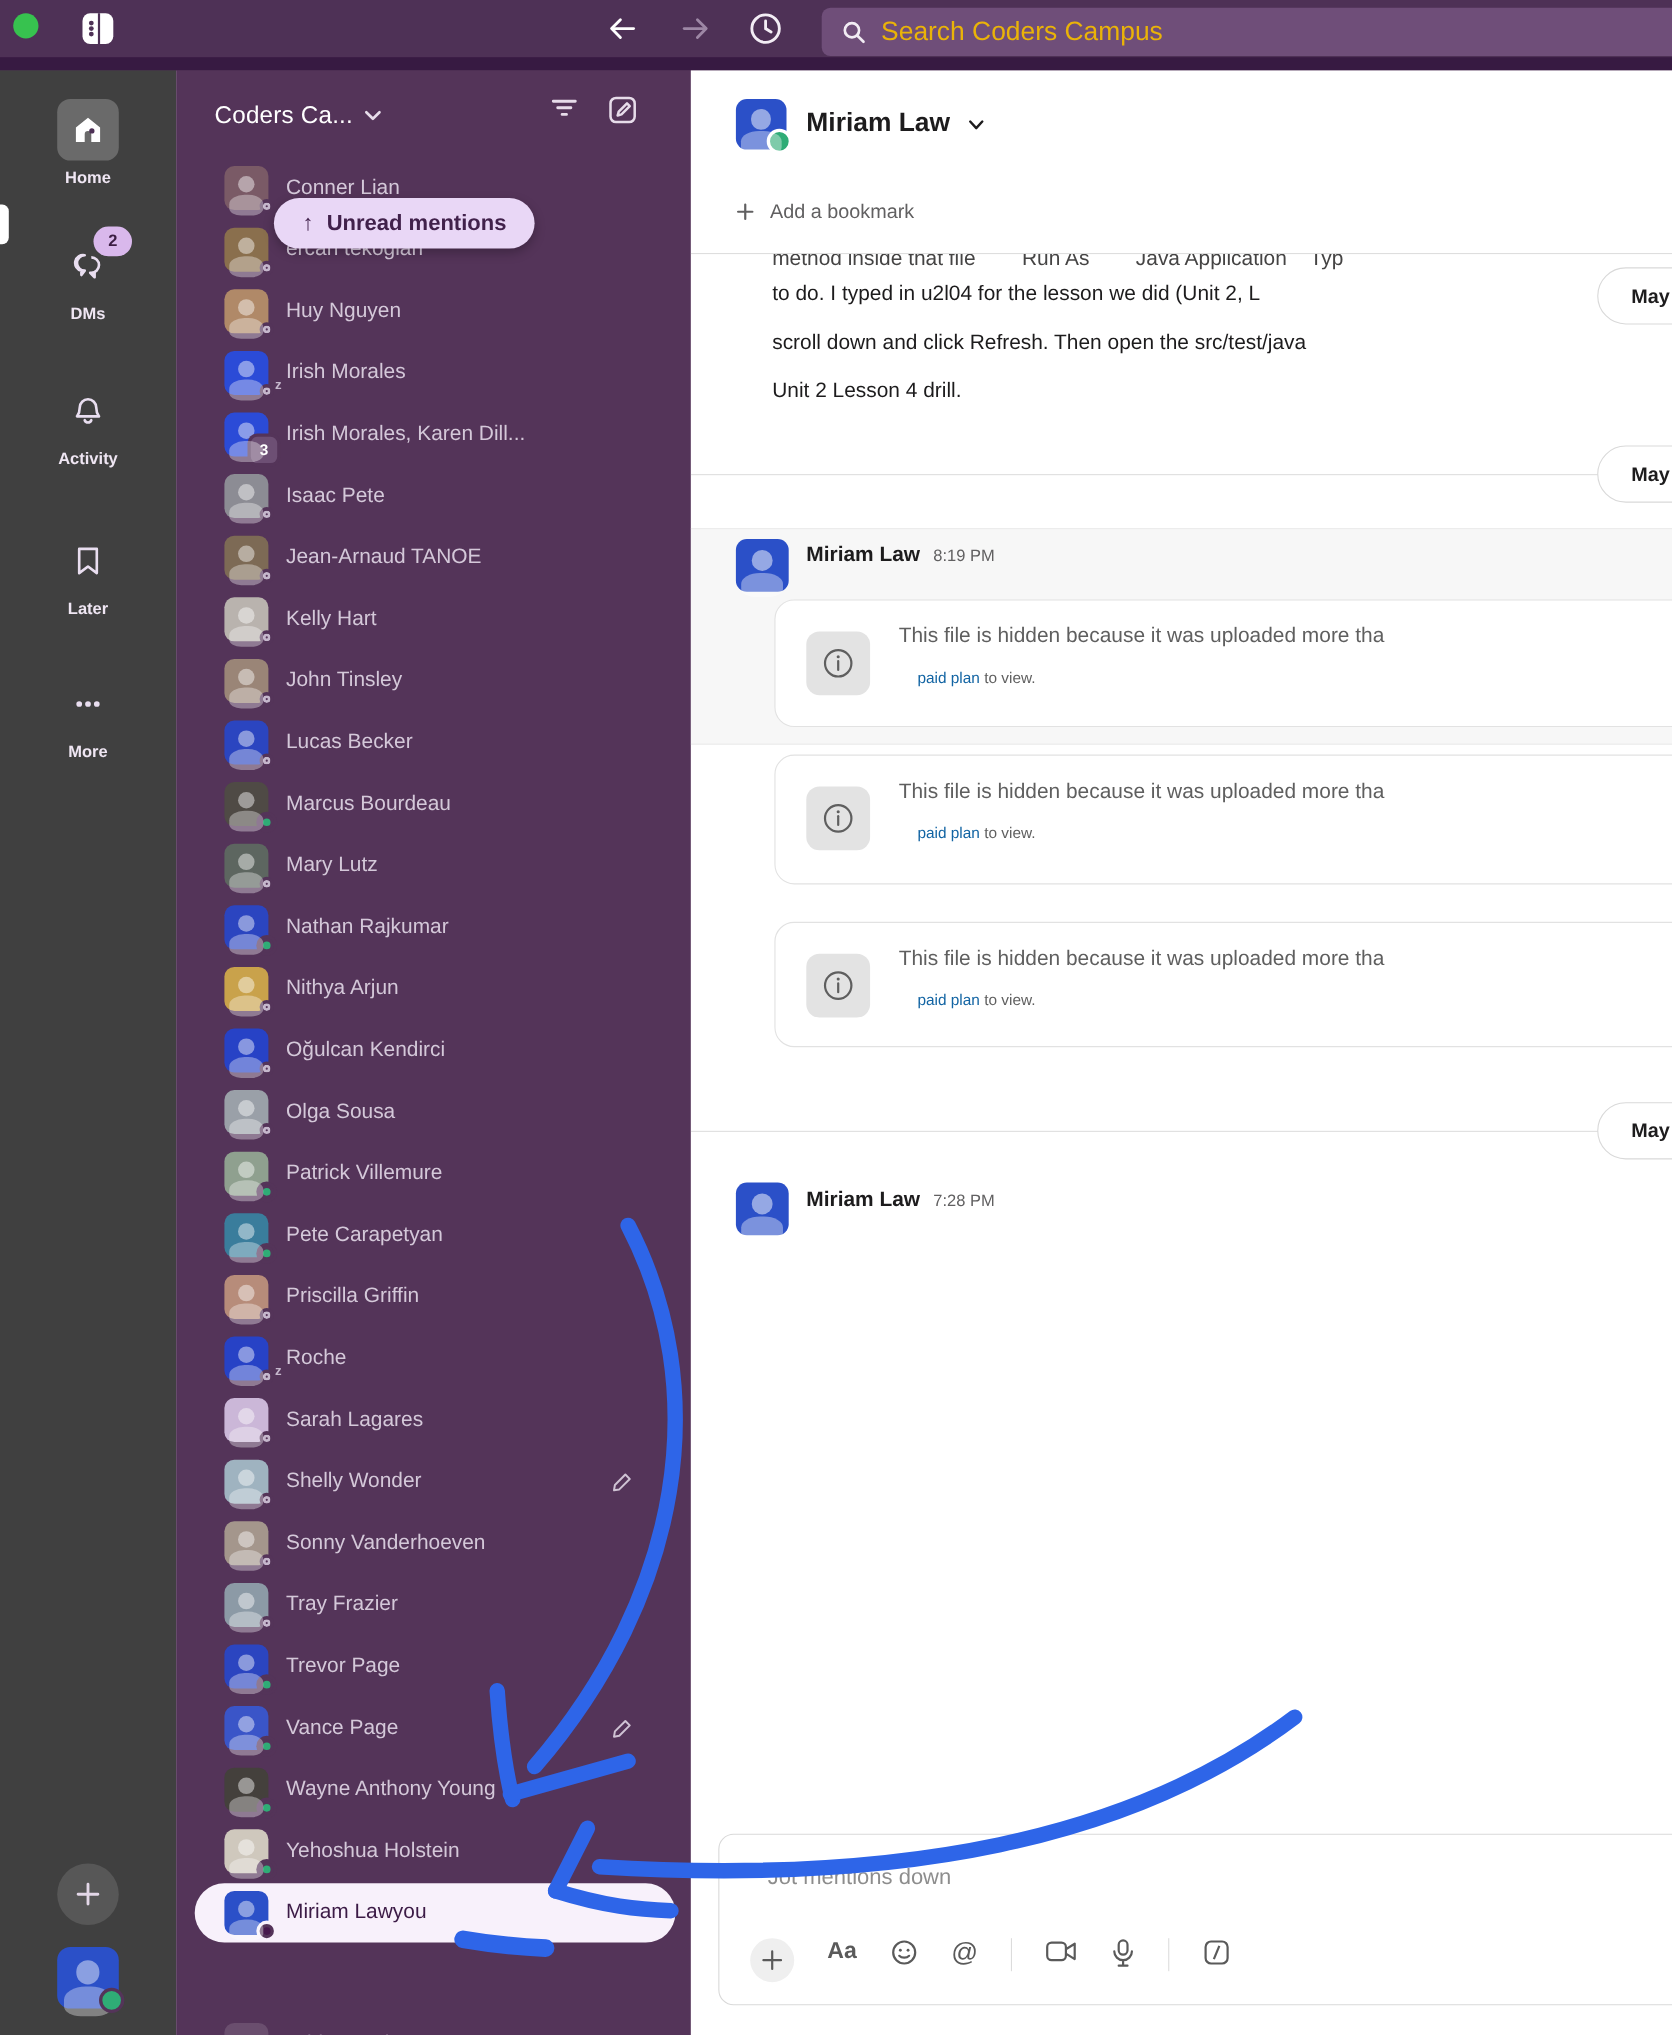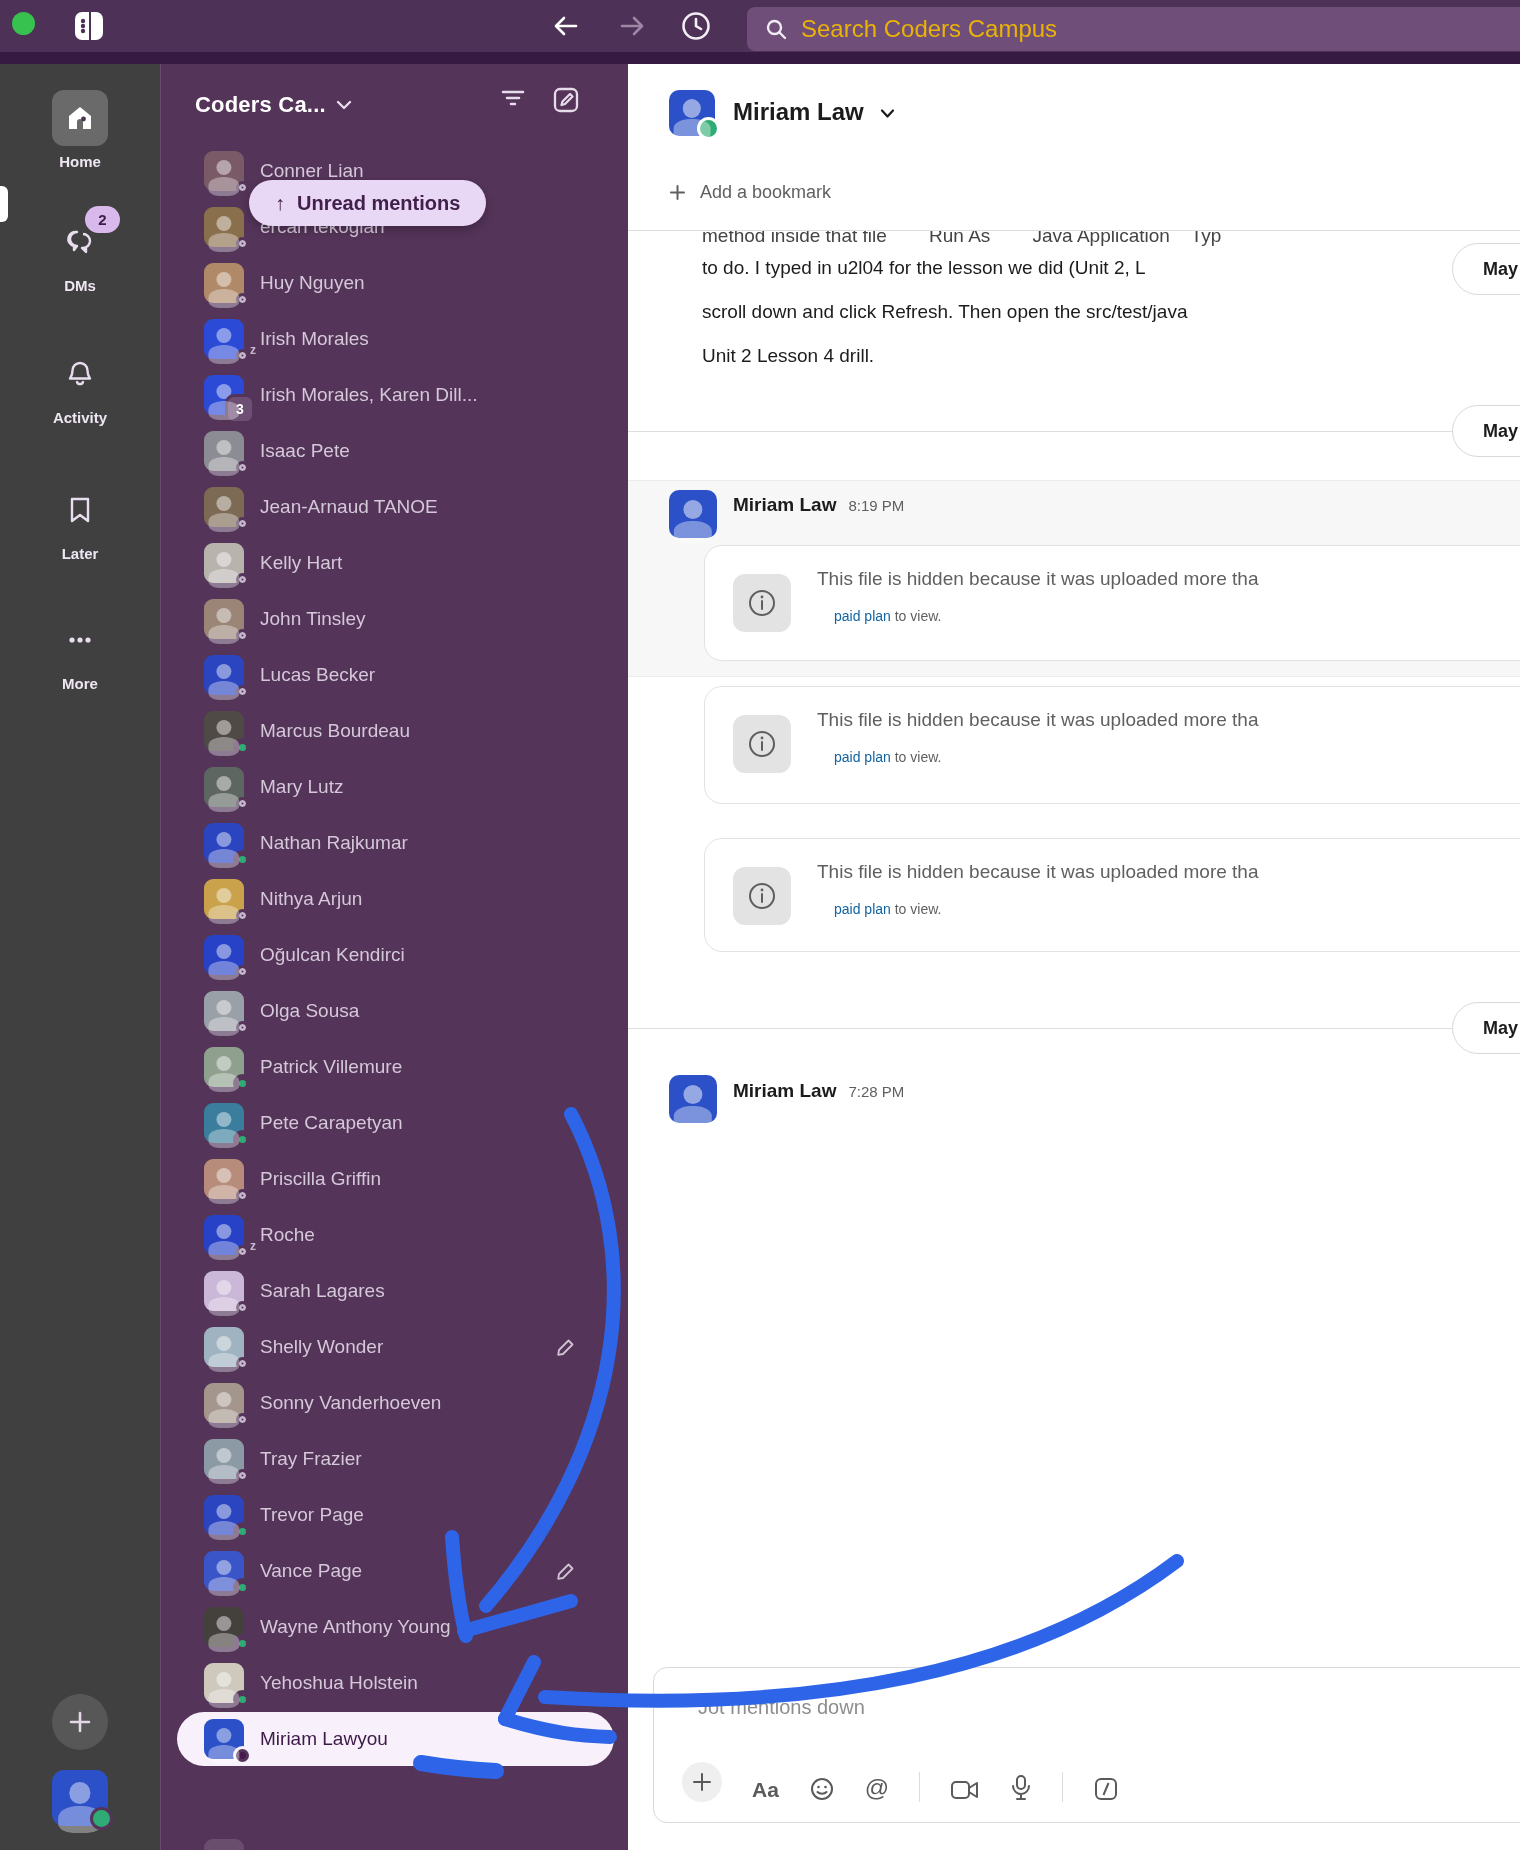--- a/index.html
+++ b/index.html
@@ -31,21 +31,21 @@
       background:#d9b8ec;color:#3b1d43;font-size:15px;font-weight:bold;display:flex;align-items:center;justify-content:center;padding:0 4px}
   #notch{position:absolute;left:0;top:186px;width:8px;height:36px;background:#fff;border-radius:0 6px 6px 0}
   #rail-plus{position:absolute;left:52px;top:1630px;width:56px;height:56px;border-radius:50%;
      background:rgba(255,255,255,.12);color:#e3d7e8;display:flex;align-items:center;justify-content:center}
   #rail-avatar{position:absolute;left:52px;top:1706px;width:56px;height:56px;border-radius:12px;position:absolute}
   .railine{position:absolute;left:160px;top:64px;width:1px;height:1786px;background:rgba(255,255,255,.12)}
 
   
   #sidebar{position:absolute;left:161px;top:64px;width:467px;height:1786px;background:#543459;overflow:hidden}
   #ws-header{position:absolute;left:34px;top:18px;right:20px;height:46px;display:flex;align-items:center;color:#fff}
-  #ws-title{font-size:22px;font-weight:bold;letter-spacing:.2px}
+  #ws-title{font-size:22px;font-weight:normal;letter-spacing:.2px}
   #ws-chev{margin-left:10px;color:#e7dcea}
   #ws-icons{position:absolute;right:28px;top:4px;display:flex;gap:26px;color:#e7dcea}
   #dm-list{position:absolute;left:0;top:79px;width:467px}
   .dm-row{position:relative;height:56px;display:flex;align-items:center;padding-left:43px;box-sizing:border-box}
   .dm-row .av{position:relative;width:40px;height:40px;border-radius:9px;flex:0 0 auto;background:var(--c,#777)}
   .av::before{content:"";position:absolute;left:50%;top:22%;transform:translateX(-50%);width:38%;height:38%;
       border-radius:50%;background:rgba(255,255,255,.45)}
   .av::after{content:"";position:absolute;left:50%;bottom:-12%;transform:translateX(-50%);width:78%;height:48%;
       border-radius:45% 45% 35% 35%;background:rgba(255,255,255,.35)}
   .dm-name{margin-left:16px;font-size:19px;color:#d4c8d9;white-space:nowrap}
@@ -109,21 +109,21 @@
   #paras{position:absolute;left:74px;top:1048px;width:818px}
   #paras p{margin:16px 0 0;white-space:pre}
   #paras p.m0{margin-top:0}
   #paras p.mlg{margin-top:32px}
   #paras p.mxl{margin-top:114px}
   #paras p.ind{padding-left:118px}
   #paras p:first-child{margin-top:0}
 
   #composer{position:absolute;left:25px;top:1603px;width:1020px;height:156px;border:1px solid #d9d9d9;border-radius:14px;background:#fff;box-sizing:border-box}
   #composer .ph{position:absolute;left:44px;top:28px;font-size:20px;color:#8d8d8d}
-  #ctools{position:absolute;left:28px;top:94px;display:flex;align-items:flex-end;gap:30px;color:#5a5a5a}
+  #ctools{position:absolute;left:28px;top:94px;display:flex;align-items:flex-start;gap:30px;color:#5a5a5a}
   #ctools .pluscirc{width:40px;height:40px;border-radius:50%;background:#efefef;display:flex;align-items:center;justify-content:center}
   #ctools .tdiv{width:1px;height:30px;background:#dcdcdc}
   .aa{font-size:21px;font-weight:bold;color:#5a5a5a}
   .atg{font-size:24px;color:#5a5a5a}
 
   #annot{position:absolute;left:0;top:0;z-index:20;pointer-events:none}
 </style>
 </head>
 <body>
 

